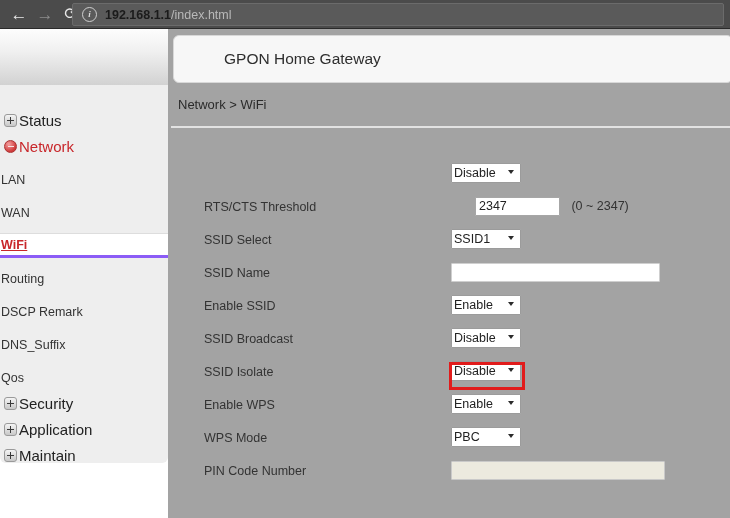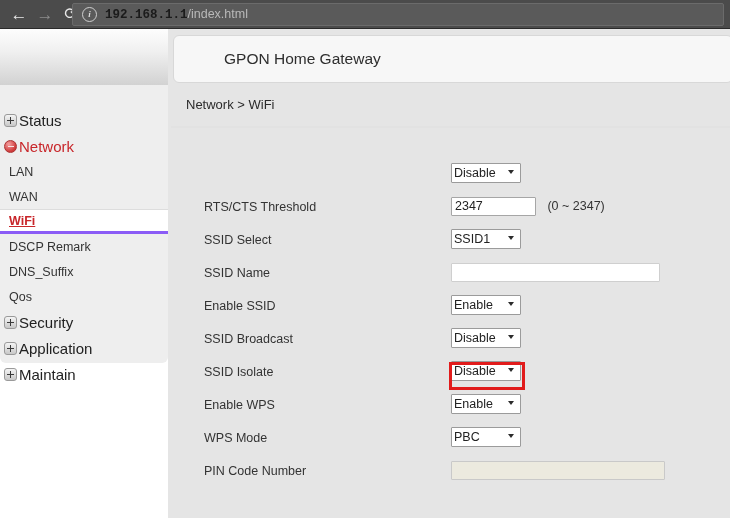--- a/index.html
+++ b/index.html
@@ -61,36 +61,36 @@
     display: flex; align-items: center; justify-content: center;
     margin-left: 9px;
     flex: none;
     line-height: 1;
   }
   #url-text {
     margin-left: 8px;
     font-size: 12.5px;
     white-space: nowrap;
   }
-  #url-host { color: #1b1b1b; font-weight: bold; font-family: Liberation Mono, monospace; }
+  #url-host { color: #1b1b1b; font-weight: bold; }
   #url-path { color: #b9b9b9; }
 
   
   #page {
     position: absolute;
     left: 0; top: 29px;
     width: 730px; height: 489px;
     background: #ffffff;
   }
 
   
   #left-col {
     position: absolute;
     left: 0; top: 0;
-    width: 168px; height: 334px;
+    width: 168px; height: 434px;
     background: #eeeeee;
     border-radius: 6px;
   }
   #left-top-band {
     position: absolute;
     left: 0; top: 0;
     width: 168px; height: 56px;
     background: linear-gradient(to bottom, #fdfdfd 0%, #f0f0f0 40%, #d2d2d2 100%);
   }
 
@@ -144,60 +144,61 @@
   .toggle-icon.minus::before {
     background: #f6e4e4;
     left: 2.5px;
     width: 6px;
   }
 
   .menu-item {
     height: 25px;
     display: flex;
     align-items: center;
-    padding-left: 9px;
+    padding-left: 1px;
     box-sizing: border-box;
     font-size: 12.5px;
     color: #333333;
+    margin-top: 8px;
   }
   .menu-item.active {
     background: #ffffff;
     color: #c8262a;
     font-weight: bold;
     border-top: 1px solid #dddddd;
     border-bottom: 3px solid #8b5cf6;
     width: 168px;
     text-decoration: underline;
   }
 
   
   #content {
     position: absolute;
     left: 168px; top: 0;
     width: 562px; height: 489px;
-    background: #e5e5e5;
+    background: #a3a3a3;
   }
   #header-panel {
     position: absolute;
     left: 5px; top: 6px;
     width: 560px; height: 48px;
     background: #f7f7f7;
     border: 1px solid #d8d8d8;
     border-radius: 6px;
     box-sizing: border-box;
   }
   #header-title {
     position: absolute;
     left: 50px; top: 14px;
     font-size: 15.5px;
     color: #2e2e2e;
   }
   #breadcrumb {
     position: absolute;
-    left: 18px; top: 68px;
+    left: 10px; top: 68px;
     font-size: 13px;
     color: #2b2b2b;
   }
   #content-divider {
     position: absolute;
     left: 3px; top: 97px;
     width: 559px; height: 2px;
     background: #e2e2e2;
   }
 
@@ -256,21 +257,21 @@
     font-family: "Liberation Sans", sans-serif;
     font-size: 12.5px;
     color: #222222;
     background: #ffffff;
     border: 1px solid #a6a6a6;
     border-radius: 1px;
     height: 19px;
     padding: 0 3px;
     box-sizing: border-box;
   }
-  input.ui-text.short { width: 85px; }
+  input.ui-text.short { width: 85px; margin-left: 24px; }
   input.ui-text.wide  { width: 209px; border-color: #cfcfcf; }
   input.ui-text.disabled {
     width: 214px;
     background: #eceadf;
     border: 1px solid #c9c9c9;
   }
   .hint {
     font-size: 12.5px;
     color: #333333;
     margin-left: 7px;
@@ -316,20 +317,21 @@
       </div>
 
       <div class="menu-group active-group">
         <span class="toggle-icon minus"></span>
         <span class="label">Network</span>
       </div>
 
       <div class="menu-item">LAN</div>
       <div class="menu-item">WAN</div>
       <div class="menu-item active">WiFi</div>
+      <div class="menu-item">Routing</div>
       <div class="menu-item">DSCP Remark</div>
       <div class="menu-item">DNS_Suffix</div>
       <div class="menu-item">Qos</div>
 
       <div class="menu-group">
         <span class="toggle-icon plus"></span>
         <span class="label">Security</span>
       </div>
 
       <div class="menu-group">

